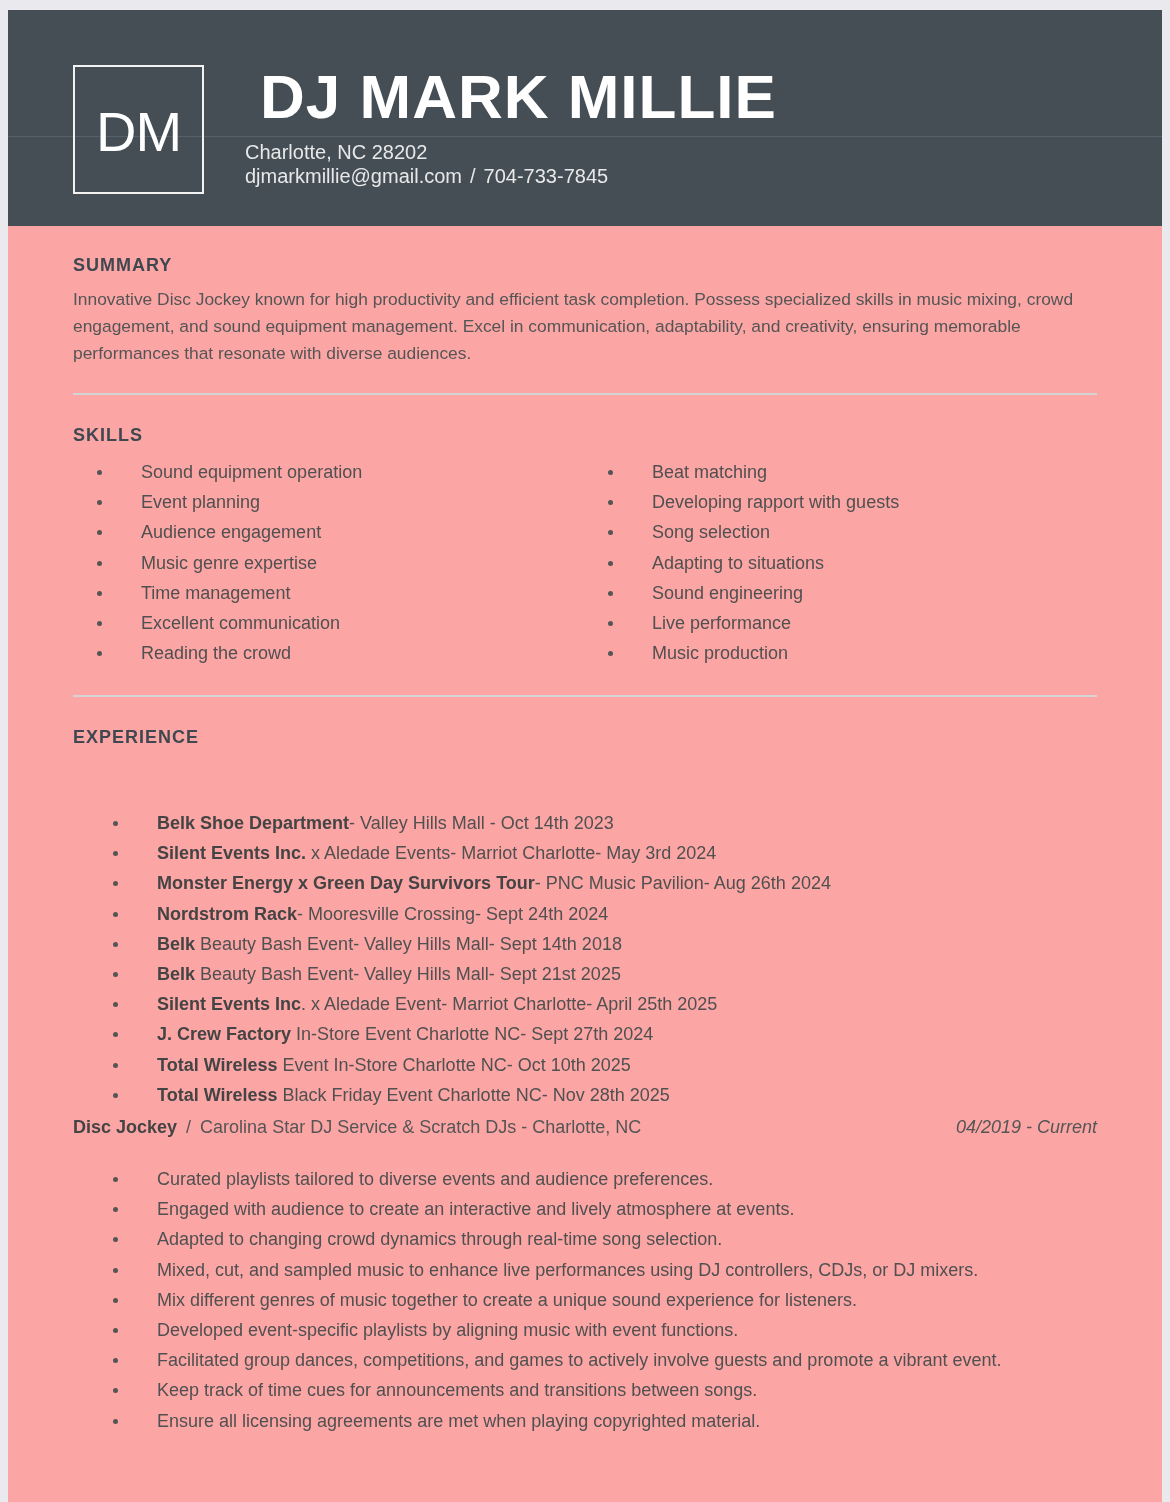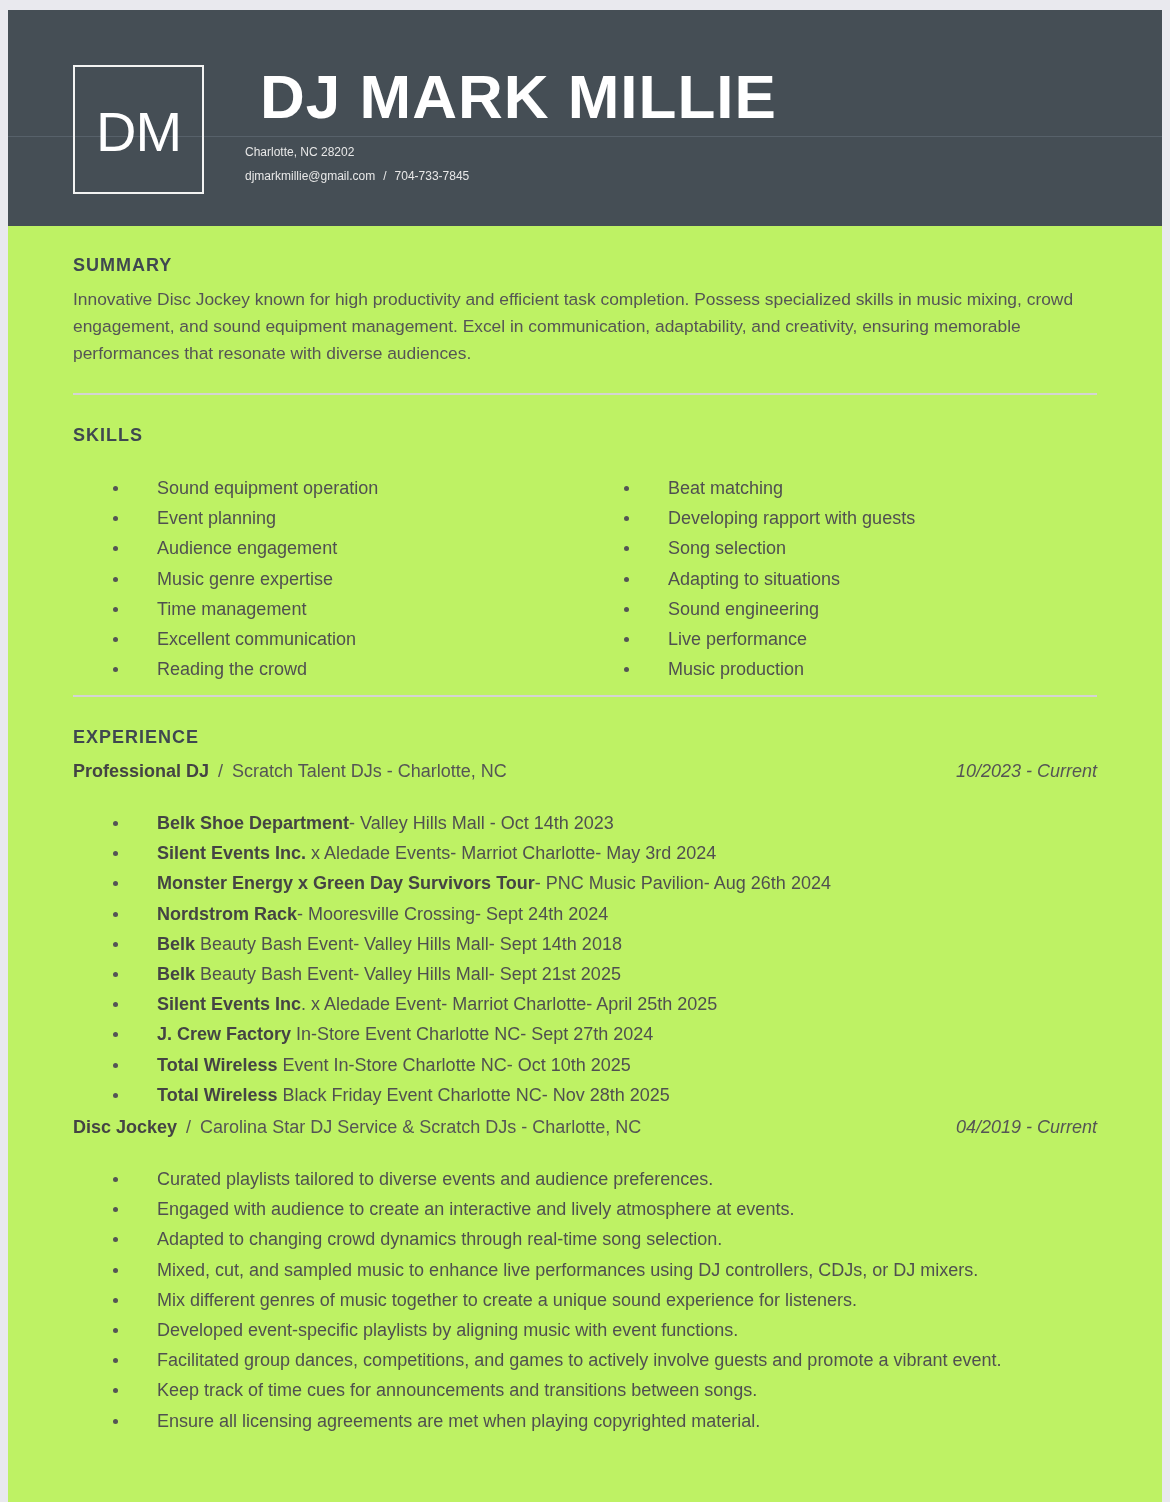--- a/index.html
+++ b/index.html
@@ -8,21 +8,21 @@
       background: #e9e9ee;
       font-family: "Liberation Sans", sans-serif;
       color: #4a4a4a;
       position: relative;
       overflow: hidden;
     }
     .page {
       position: absolute;
       left: 8px; top: 10px;
       width: 1154px; height: 1492px;
-      background: #bef264;
+      background: #fca5a5;
     }
     .header {
       position: absolute; left: 0; top: 0;
       width: 1154px; height: 216px;
       background: #454e55;
     }
     .header-line {
       position: absolute; left: 0; top: 126px;
       width: 1154px; height: 1px;
       background: #57616a;
@@ -35,39 +35,39 @@
       color: #ffffff; font-size: 56px; letter-spacing: -1px;
       padding-top: 4px; box-sizing: content-box;
     }
     .name {
       position: absolute; left: 252px; top: 52px;
       color: #ffffff; font-weight: bold; font-size: 62px;
       letter-spacing: 1px; line-height: 70px; white-space: nowrap;
     }
     .contact {
       position: absolute; left: 237px; top: 130px;
-      color: #e8e8e8; font-size: 12px; line-height: 24px;
+      color: #e8e8e8; font-size: 20px; line-height: 24px;
     }
     .contact .sep { margin: 0 8px; }
     .section-title {
       position: absolute; left: 65px;
       font-weight: bold; font-size: 18px; letter-spacing: 1px;
       color: #3f4850;
     }
     .summary-text {
       position: absolute; left: 65px; top: 276px;
       width: 1030px; font-size: 17.4px; line-height: 27px; color: #555;
     }
     .divider {
       position: absolute; left: 65px; width: 1024px; height: 2px;
       background: #d4d4d4;
     }
     .skills-col {
       position: absolute; top: 447px;
-      list-style: none; margin: 16px; padding: 0;
+      list-style: none; margin: 0; padding: 0;
     }
     .skills-col li, .bullets li {
       position: relative; font-size: 18px; line-height: 30.2px; color: #505050;
       padding-left: 68px; white-space: nowrap;
     }
     .skills-col li::before, .bullets li::before {
       content: ""; position: absolute; left: 24px; top: 13px;
       width: 5px; height: 5px; border-radius: 50%; background: #555;
     }
     .job-head {
@@ -120,24 +120,20 @@
       <li>Song selection</li>
       <li>Adapting to situations</li>
       <li>Sound engineering</li>
       <li>Live performance</li>
       <li>Music production</li>
     </ul>
   <div class="divider" style="top:685px"></div>
 
   <div class="section-title" style="top:717px">EXPERIENCE</div>
 
-  <div class="job-head" style="top:749px">
-    <span class="title">Professional DJ</span><span class="slash">/</span><span>Scratch Talent DJs - Charlotte, NC</span>
-    <span class="dates">10/2023 - Current</span>
-  </div>
   <ul class="bullets" id="job0-list" style="top:782px">
       <li><b>Belk Shoe Department</b><span>- Valley Hills Mall - Oct 14th 2023</span></li>
       <li><b>Silent Events Inc.</b><span> x Aledade Events- Marriot Charlotte- May 3rd 2024</span></li>
       <li><b>Monster Energy x Green Day Survivors Tour</b><span>- PNC Music Pavilion- Aug 26th 2024</span></li>
       <li><b>Nordstrom Rack</b><span>- Mooresville Crossing- Sept 24th 2024</span></li>
       <li><b>Belk</b><span> Beauty Bash Event- Valley Hills Mall- Sept 14th 2018</span></li>
       <li><b>Belk</b><span> Beauty Bash Event- Valley Hills Mall- Sept 21st 2025</span></li>
       <li><b>Silent Events Inc</b><span>. x Aledade Event- Marriot Charlotte- April 25th 2025</span></li>
       <li><b>J. Crew Factory</b><span> In-Store Event Charlotte NC- Sept 27th 2024</span></li>
       <li><b>Total Wireless</b><span> Event In-Store Charlotte NC- Oct 10th 2025</span></li>

